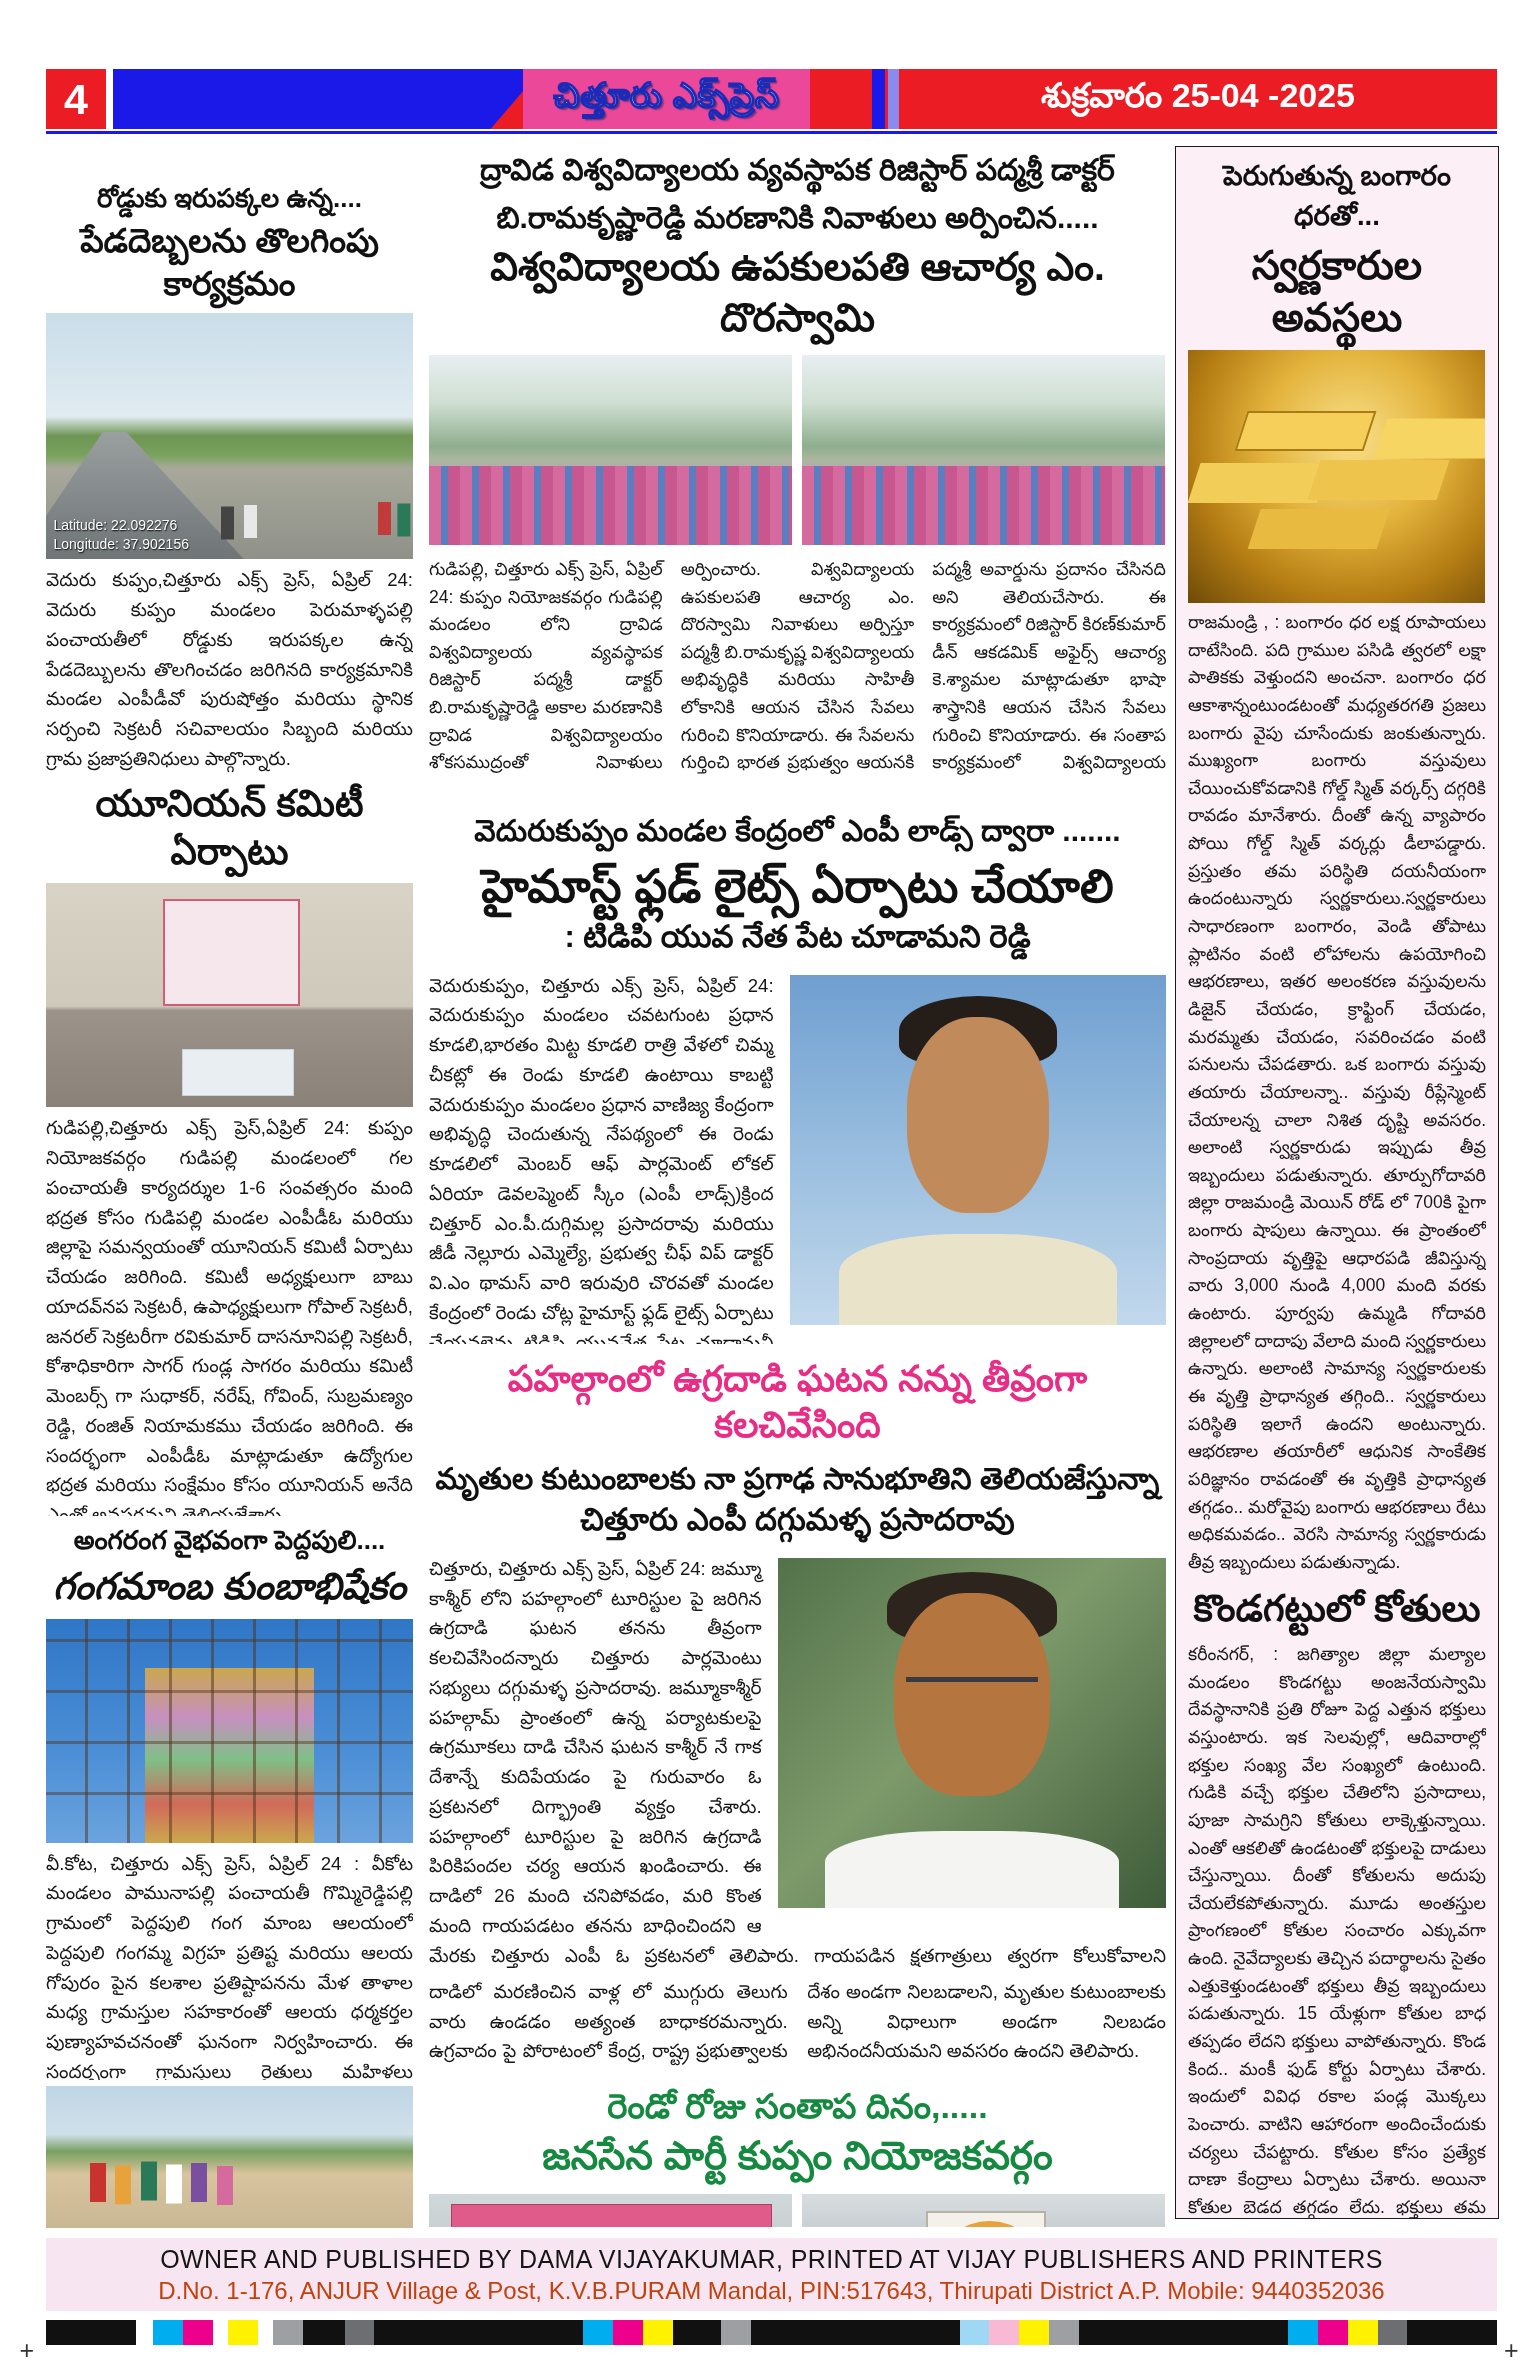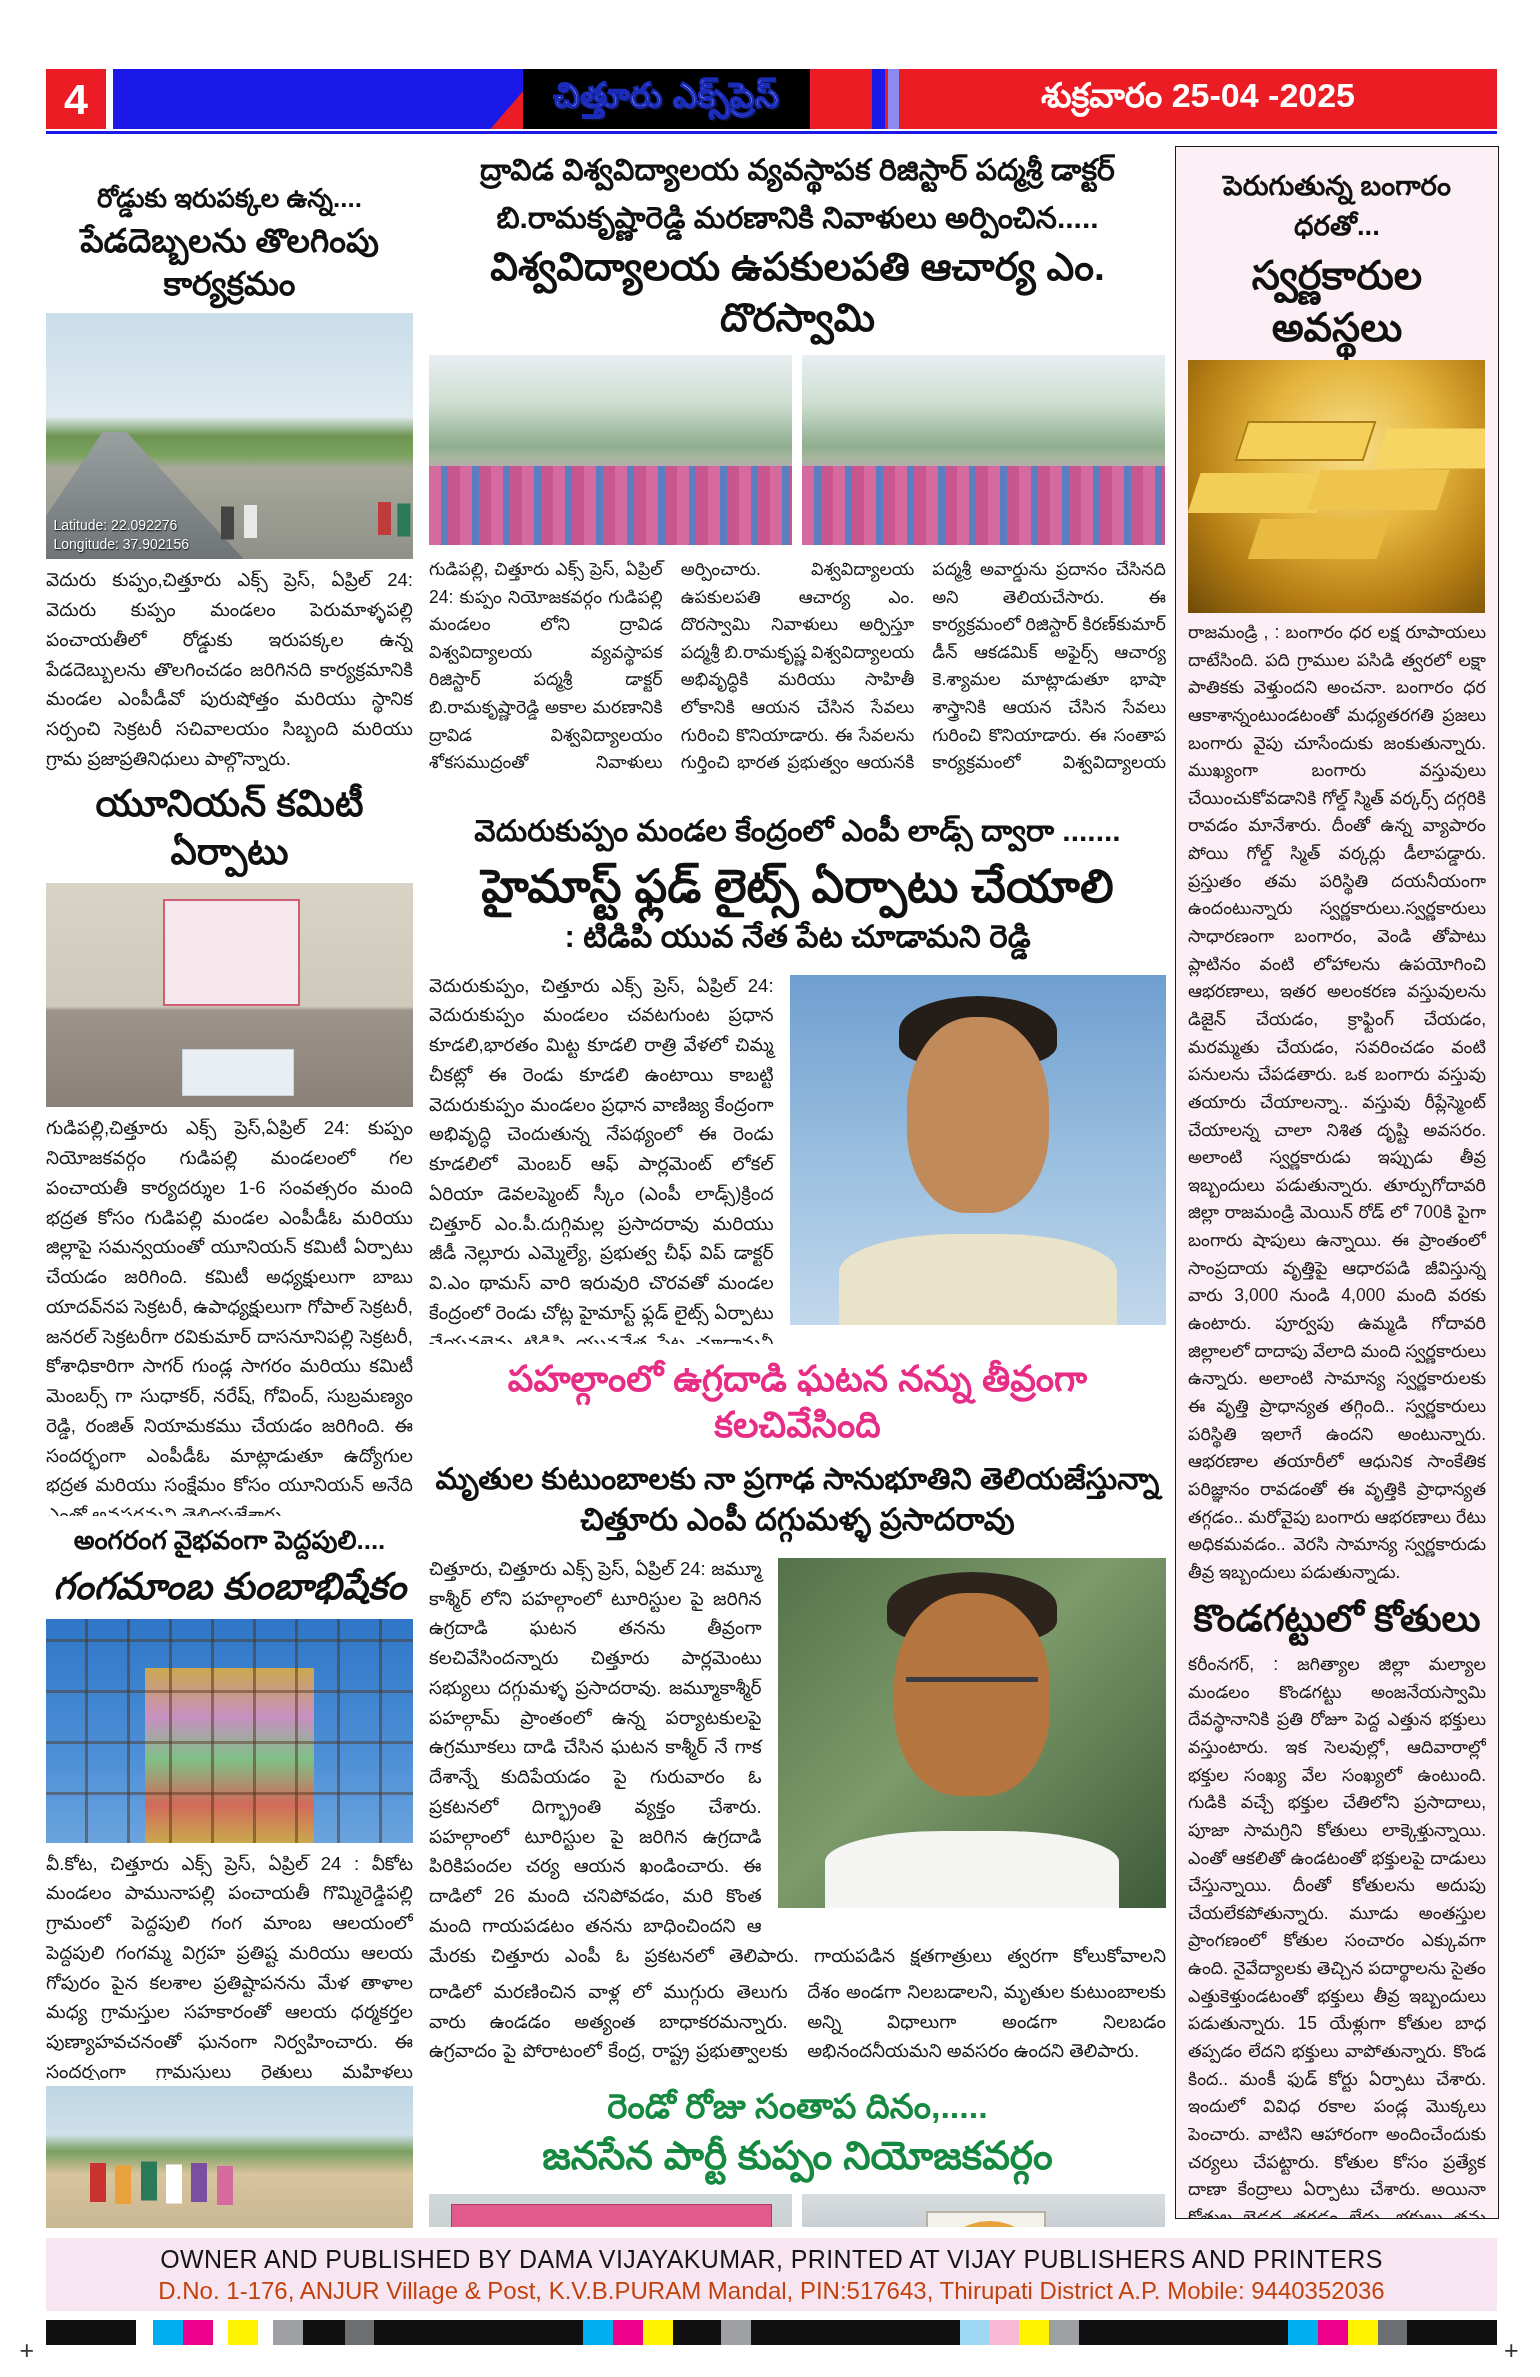--- a/index.html
+++ b/index.html
@@ -5,34 +5,34 @@
   html,body{margin:0;padding:0;background:#e9e9e9;}
   .page{position:relative;width:1541px;height:2377px;background:#ffffff;margin:0 auto;
         font-family:"Liberation Sans","DejaVu Sans",sans-serif;color:#111;overflow:hidden;}
   
   .hdr{position:absolute;left:46px;top:69px;width:1451px;height:60px;background:#ec1c24;}
   .hdr-num{position:absolute;left:0;top:0;width:60px;height:100%;display:flex;align-items:center;justify-content:center;
            color:#fff;font-size:43px;font-weight:bold;}
   .hdr-gap{position:absolute;left:60px;top:0;width:7.5px;height:100%;background:#fff;}
   .hdr-blue{position:absolute;left:67px;top:0;width:429px;height:100%;background:#1b19e8;
             clip-path:polygon(0 0,100% 0,88% 100%,0 100%);}
-  .hdr-mast{position:absolute;left:477px;top:0;width:287px;height:100%;background:#000000;
+  .hdr-mast{position:absolute;left:477px;top:0;width:287px;height:100%;background:#ec4899;
             display:flex;align-items:center;justify-content:center;}
   .mast-text{font-size:34px;font-weight:bold;color:#fff;letter-spacing:0.7px;
              -webkit-text-stroke:1.5px #1a2bb8;text-shadow:2.2px 2.2px 1.5px rgba(30,30,90,.55);}
   .hdr-stripe1{position:absolute;left:826px;top:0;width:13.4px;height:100%;background:#1b19e8;}
   .hdr-stripe2{position:absolute;left:842px;top:0;width:11.2px;height:100%;background:#8b8bef;}
   .hdr-date{position:absolute;left:865px;top:0;width:574px;height:100%;display:flex;align-items:center;justify-content:center;
             color:#fff;font-size:34px;font-weight:bold;}
   .hdr-rule{position:absolute;left:46px;top:131px;width:1451px;height:3px;background:#1b19e8;}
   
   .col-left{position:absolute;left:46px;top:143px;width:367px;height:2084px;overflow:hidden;margin-top:32px;}
   .col-center{position:absolute;left:429px;top:143px;width:737px;height:2084px;overflow:hidden;}
   .col-right{position:absolute;left:1175px;top:146px;width:324px;height:2073px;background:#fdeff6;
-             border:1.5px solid #1a1a1a;box-sizing:border-box;padding:14px 12px;overflow:hidden;}
+             border:1.5px solid #1a1a1a;box-sizing:border-box;padding:4px 12px;overflow:hidden;}
   .kicker{font-weight:bold;text-align:center;font-size:26px;line-height:1.45;margin:4.5px 0 1.5px;}
   .kicker-lg{font-size:30px;}
   .headline{font-weight:bold;text-align:center;font-size:34px;line-height:1.3;margin:3px 0 7.5px;}
   .headline-xl{font-size:46px;margin:4.5px 0 1.5px;}
   .headline-md{font-size:39px;}
   .subhead{font-weight:bold;text-align:center;font-size:31px;margin:1.5px 0 9px;}
   .magenta{color:#e82d86;}
   .green{color:#15893f;}
   .body{font-size:18.6px;line-height:1.6;text-align:justify;margin:6px 0;color:#161616;}
   .body-sm{font-size:17.5px;line-height:1.58;}

